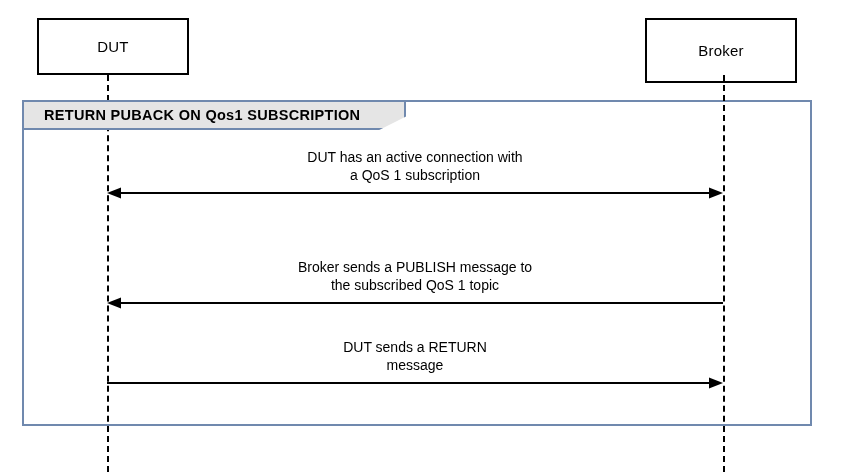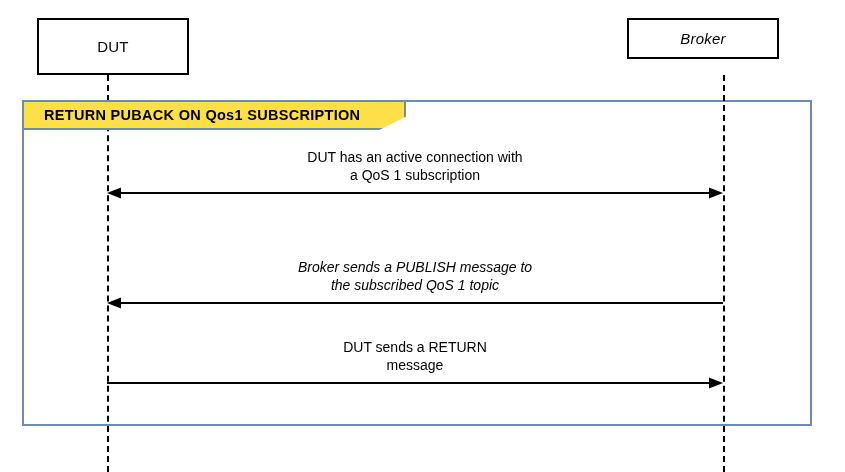--- a/index.html
+++ b/index.html
@@ -41,25 +41,24 @@
     line-height: 1;
     letter-spacing: 0.2px;
   }
   #participant-dut {
     left: 37px;
     top: 18px;
     width: 152px;
     height: 57px;
   }
   #participant-broker {
-    left: 627px;
+    left: 645px;
     top: 18px;
     width: 152px;
-    height: 41px;
-    font-style: italic;
+    height: 65px;
   }
 
   
   .lifeline {
     position: absolute;
     top: 75px;
     width: 0;
     height: 397px;
     border-left: 2px dashed #000000;
   }
@@ -77,21 +76,21 @@
     border: 2px solid #7089ae;
     background: transparent;
   }
   #fragment-label-tab {
     position: absolute;
     left: 22px;
     top: 100px;
     width: 384px;
     height: 30px;
     box-sizing: border-box;
-    background: #fde047;
+    background: #e5e5e5;
     border: 2px solid #7089ae;
     border-left: none;
     display: flex;
     align-items: center;
     -webkit-clip-path: polygon(0 0, 100% 0, 100% 55%, 93% 100%, 0 100%);
     clip-path: polygon(0 0, 100% 0, 100% 55%, 93% 100%, 0 100%);
     text-align: right;
   }
   #fragment-label-tab::before {
     content: "";
@@ -133,21 +132,21 @@
     width: 616px;
     height: 14px;
     overflow: visible;
   }
 
   #message-1 { top: 148px; }
   #message-1 .message-text { top: 0; }
   #message-1 .message-arrow { top: 38px; }
 
   #message-2 { top: 258px; }
-  #message-2 .message-text { top: 0; font-style: italic; }
+  #message-2 .message-text { top: 0; }
   #message-2 .message-arrow { top: 38px; }
 
   #message-3 { top: 338px; }
   #message-3 .message-text { top: 0; }
   #message-3 .message-arrow { top: 38px; }
 </style>
 </head>
 <body>
 
 <div id="diagram-canvas">

